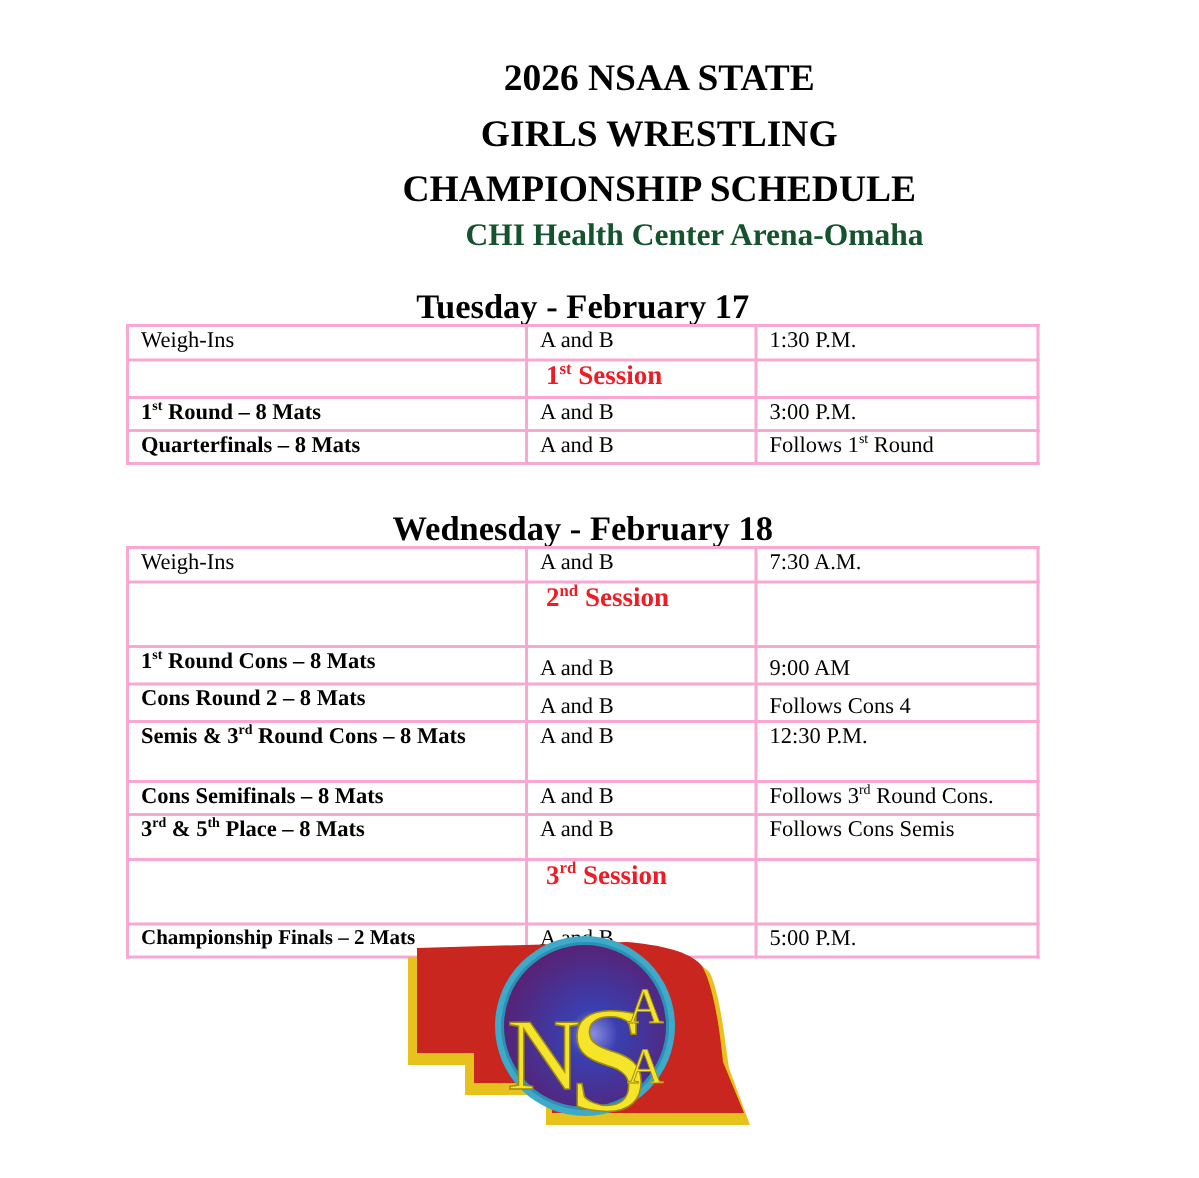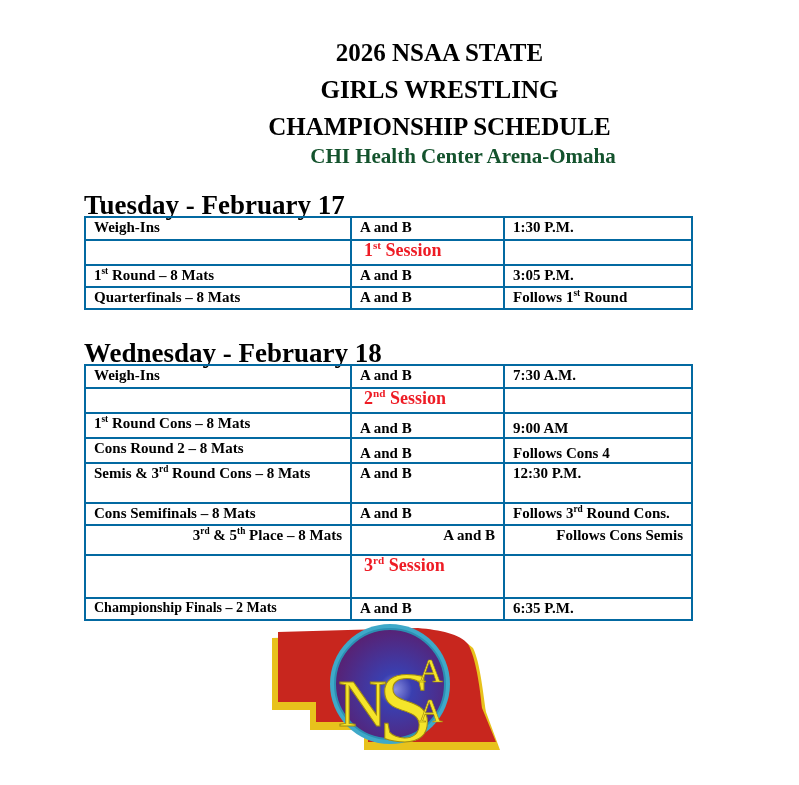--- a/index.html
+++ b/index.html
@@ -1,25 +1,25 @@
 <!DOCTYPE html>
 <html><head>
 <meta charset="utf-8">
 <style>
   html, body { margin:0; padding:0; background:#ffffff; }
   body { width:799px; height:785px; position:relative; overflow:hidden;
          font-family:"Liberation Serif", serif; color:#000; }
   .title-block { position:absolute; left:0; width:799px; text-align:center; top:34px;padding-left:40px; }
   .title-line { font-weight:bold; font-size:25px; line-height:37px; display:block; }
   .venue { font-weight:bold; font-size:21px; line-height:26px; color:#14532d; display:block; margin-top:-2px;margin-left:47px; }
-  .day-heading { position:absolute; left:84px; width:609px; 
-                 font-weight:bold; font-size:27px; line-height:24px; }
+  .day-heading { position:absolute; left:84px; width:609px; text-align:center;
+                 font-weight:bold; font-size:23px; line-height:24px; }
   table.sched { position:absolute; left:84px; width:609px; border-collapse:collapse;
                 font-size:15px; }
-  table.sched td { border:2px solid #0369a1; padding:0 8px; vertical-align:top; line-height:18px;font-weight:bold; }
+  table.sched td { border:2px solid #f9a8d4; padding:0 8px; vertical-align:top; line-height:18px; }
   td.c1 { width:248px; }
   td.c2 { width:131px; }
   td.c3 { }
   .bold { font-weight:bold; }
   .session { color:#ee1c25; font-weight:bold; font-size:18px; line-height:22px; padding-left:12px !important; }
   sup { font-size:0.62em; line-height:0; vertical-align:super; }
   .logo { position:absolute; left:268px; top:622px; width:240px; height:130px; }
 </style>
 </head>
 <body>
@@ -40,39 +40,39 @@
     <td class="c3">1:30 P.M.</td>
   </tr>
   <tr style="height:25px;">
     <td class="c1"></td>
     <td class="c2 session"><span>1</span><sup>st</sup> <span>Session</span></td>
     <td class="c3"></td>
   </tr>
   <tr style="height:22px;">
     <td class="c1 bold"><span>1</span><sup>st</sup> <span>Round – 8 Mats</span></td>
     <td class="c2">A and B</td>
-    <td class="c3">3:05 P.M.</td>
+    <td class="c3">3:00 P.M.</td>
   </tr>
   <tr style="height:22px;">
     <td class="c1 bold">Quarterfinals – 8 Mats</td>
     <td class="c2">A and B</td>
     <td class="c3"><span>Follows 1</span><sup>st</sup> <span>Round</span></td>
   </tr>
 </tbody>
   </table>
 
 <div class="day-heading" style="top:341px;">Wednesday - February 18</div>
 <table class="sched" style="top:364px;">
   <tbody>
       <tr style="height:23px;">
     <td class="c1">Weigh-Ins</td>
     <td class="c2">A and B</td>
     <td class="c3">7:30 A.M.</td>
   </tr>
-  <tr style="height:25px;margin-top:36px;">
+  <tr style="height:43px;margin-top:36px;">
     <td class="c1"></td>
     <td class="c2 session"><span>2</span><sup>nd</sup> <span>Session</span></td>
     <td class="c3"></td>
   </tr>
   <tr style="height:25px;">
     <td class="c1 bold"><span>1</span><sup>st</sup> <span>Round Cons – 8 Mats</span></td>
     <td class="c2" style="vertical-align:bottom;">A and B</td>
     <td class="c3" style="vertical-align:bottom;">9:00 AM</td>
   </tr>
   <tr style="height:25px;">
@@ -83,34 +83,34 @@
   <tr style="height:40px;padding-left:16px;">
     <td class="c1 bold"><span>Semis &amp; 3</span><sup>rd</sup> <span>Round Cons – 8 Mats</span></td>
     <td class="c2">A and B</td>
     <td class="c3">12:30 P.M.</td>
   </tr>
   <tr style="height:22px;">
     <td class="c1 bold">Cons Semifinals – 8 Mats</td>
     <td class="c2">A and B</td>
     <td class="c3"><span>Follows 3</span><sup>rd</sup> <span>Round Cons.</span></td>
   </tr>
-  <tr style="height:30px;text-align:right;">
+  <tr style="height:30px;">
     <td class="c1 bold"><span>3</span><sup>rd</sup> <span>&amp; 5</span><sup>th</sup> <span>Place – 8 Mats</span></td>
     <td class="c2">A and B</td>
     <td class="c3">Follows Cons Semis</td>
   </tr>
   <tr style="height:43px;">
     <td class="c1"></td>
     <td class="c2 session"><span>3</span><sup>rd</sup> <span>Session</span></td>
     <td class="c3"></td>
   </tr>
   <tr style="height:22px;">
     <td class="c1 bold" style="font-size:14px;">Championship Finals – 2 Mats</td>
     <td class="c2">A and B</td>
-    <td class="c3">6:35 P.M.</td>
+    <td class="c3">5:00 P.M.</td>
   </tr>
 </tbody>
   </table>
 
 <div class="logo">
   <svg width="240" height="130" viewBox="0 0 240 130">
     <defs>
       <radialGradient id="cg" cx="0.55" cy="0.55" r="0.6">
         <stop offset="0" stop-color="#8a8fe0"></stop>
         <stop offset="0.25" stop-color="#3a3fb0"></stop>

